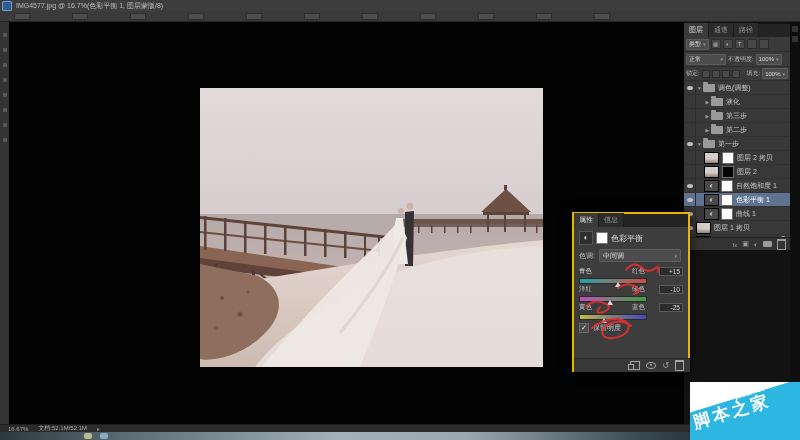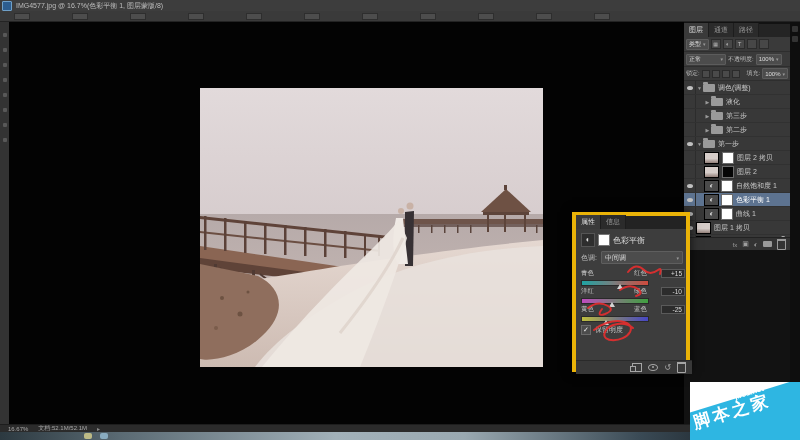--- a/index.html
+++ b/index.html
@@ -60,21 +60,21 @@
   .locky::before{content:"";position:absolute;left:1px;top:-3px;width:2px;height:2px;border:1px solid #bbb;border-bottom:none;border-radius:2px 2px 0 0;}
   .dockbottom{position:absolute;left:0;top:215px;width:106px;height:13px;background:#333;border-top:1px solid #222;
     display:flex;align-items:center;justify-content:flex-end;gap:5px;padding-right:4px;box-sizing:border-box;color:#9d9d9d;font-size:7px;}
   .dbi{flex:none;} .dbi-fx::after{content:"fx";font-size:6px;} .dbi-mask::after{content:"▣";font-size:7px;}
   .dbi-adj::after{content:"◐";} .dbi-folder{width:9px;height:6px;background:#9a9a9a;border-radius:1px;}
   .dbi-trash{width:7px;height:8px;border:1px solid #9a9a9a;border-top:2px solid #9a9a9a;border-radius:0 0 1px 1px;}
   .dockright{position:absolute;left:106px;top:0;width:10px;height:402px;background:#0e0e0e;}
   .dockright .dri{width:6px;height:6px;background:#333;margin:4px auto 0 auto;border-radius:1px;}
   
   #props{position:absolute;left:572px;top:212px;width:118px;height:160px;z-index:6;
-    box-shadow:0 0 10px rgba(0,0,0,.7);background:#3d3d3d;border:4px solid #eab308;box-sizing:border-box;}
+    box-shadow:0 0 10px rgba(0,0,0,.7);background:#3d3d3d;border:2px solid #eab308;box-sizing:border-box;}
   #props .tabbar{height:13px;background:#232323;display:flex;align-items:flex-end;}
   #props .pbody{position:absolute;left:0;top:13px;width:116px;height:145px;}
   .phead{position:absolute;left:5px;top:4px;display:flex;align-items:center;gap:3px;color:#ddd;font-size:8px;}
   .phicon{width:12px;height:12px;background:#2e2e2e;border:1px solid #555;color:#ddd;font-size:8px;line-height:12px;text-align:center;}
   .phicon::after{content:"◐";}
   .phmask{width:10px;height:10px;background:#fff;border:1px solid #777;}
   .tonerow{position:absolute;left:5px;top:22px;display:flex;align-items:center;gap:4px;font-size:7px;color:#bbb;}
   .tonesel{width:74px;height:11px;background:#4c4c4c;border:1px solid #5e5e5e;border-radius:1px;color:#ddd;
     font-size:7px;display:flex;align-items:center;justify-content:space-between;padding:0 3px;}
   .sblock{position:absolute;left:5px;width:106px;height:16px;}

